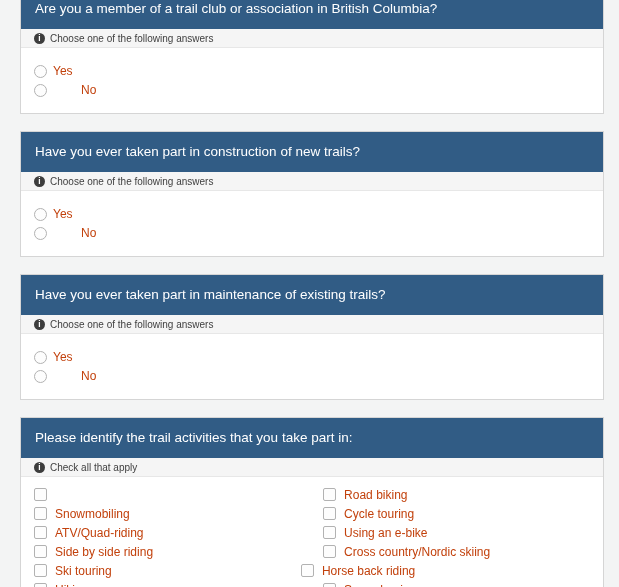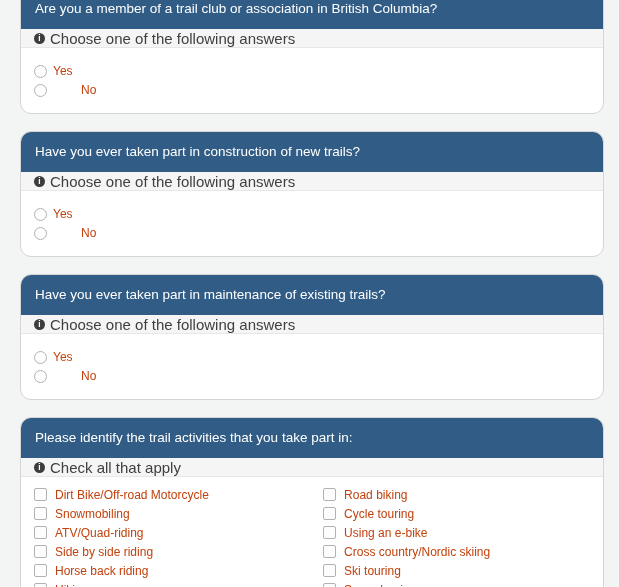--- a/index.html
+++ b/index.html
@@ -9,21 +9,21 @@
     background: #f3f4f4;
     font-family: "Liberation Sans", sans-serif;
   }
   .survey {
     margin-left: 20px;
     width: 584px;
   }
   .question-panel {
     background: #ffffff;
     border: 1px solid #d5d5d5;
-    border-radius: 11px;
+    border-radius: 0;
     margin-bottom: 17px;
     overflow: hidden;
   }
   .question-panel.first {
     margin-top: -12px;
     border-top-left-radius: 0;
     border-top-right-radius: 0;
   }
   .question-header {
     background: #315c85;
@@ -48,21 +48,21 @@
     background: #3d3d3d;
     color: #ffffff;
     font-size: 8.5px;
     line-height: 11px;
     text-align: center;
     font-weight: bold;
     margin-right: 5px;
     font-style: normal;
   }
   .tip-text {
-    font-size: 15px;
+    font-size: 10px;
     color: #404040;
     line-height: 13px;
   }
   .answers-radio {
     padding: 14px 13px 14px 13px;
   }
   .answers-checkbox {
     padding: 8px 13px 14px 13px;
     display: flex;
     flex-wrap: wrap;
@@ -161,21 +161,20 @@
   <div class="question-panel">
     <div class="question-header">Please identify the trail activities that you take part in:</div>
     <div class="tip-strip">
       <span class="info-icon">i</span>
       <span class="tip-text">Check all that apply</span>
     </div>
     <div class="answers-checkbox">
 
       <div class="option col-left">
         <span class="checkbox-square"></span>
-        <span class="option-label">Dirt Bike/Off-road Motorcycle</span>
       </div>
       <div class="option col-right">
         <span class="checkbox-square"></span>
         <span class="option-label">Road biking</span>
       </div>
 
       <div class="option col-left">
         <span class="checkbox-square"></span>
         <span class="option-label">Snowmobiling</span>
       </div>
@@ -195,28 +194,28 @@
 
       <div class="option col-left">
         <span class="checkbox-square"></span>
         <span class="option-label">Side by side riding</span>
       </div>
       <div class="option col-right">
         <span class="checkbox-square"></span>
         <span class="option-label">Cross country/Nordic skiing</span>
       </div>
 
+      <div class="option col-right">
+        <span class="checkbox-square"></span>
+        <span class="option-label">Ski touring</span>
+      </div>
       <div class="option col-left">
         <span class="checkbox-square"></span>
         <span class="option-label">Horse back riding</span>
       </div>
-      <div class="option col-right">
-        <span class="checkbox-square"></span>
-        <span class="option-label">Ski touring</span>
-      </div>
 
       <div class="option col-left">
         <span class="checkbox-square"></span>
         <span class="option-label">Hiking</span>
       </div>
       <div class="option col-right">
         <span class="checkbox-square"></span>
         <span class="option-label">Snowshoeing</span>
       </div>
 

